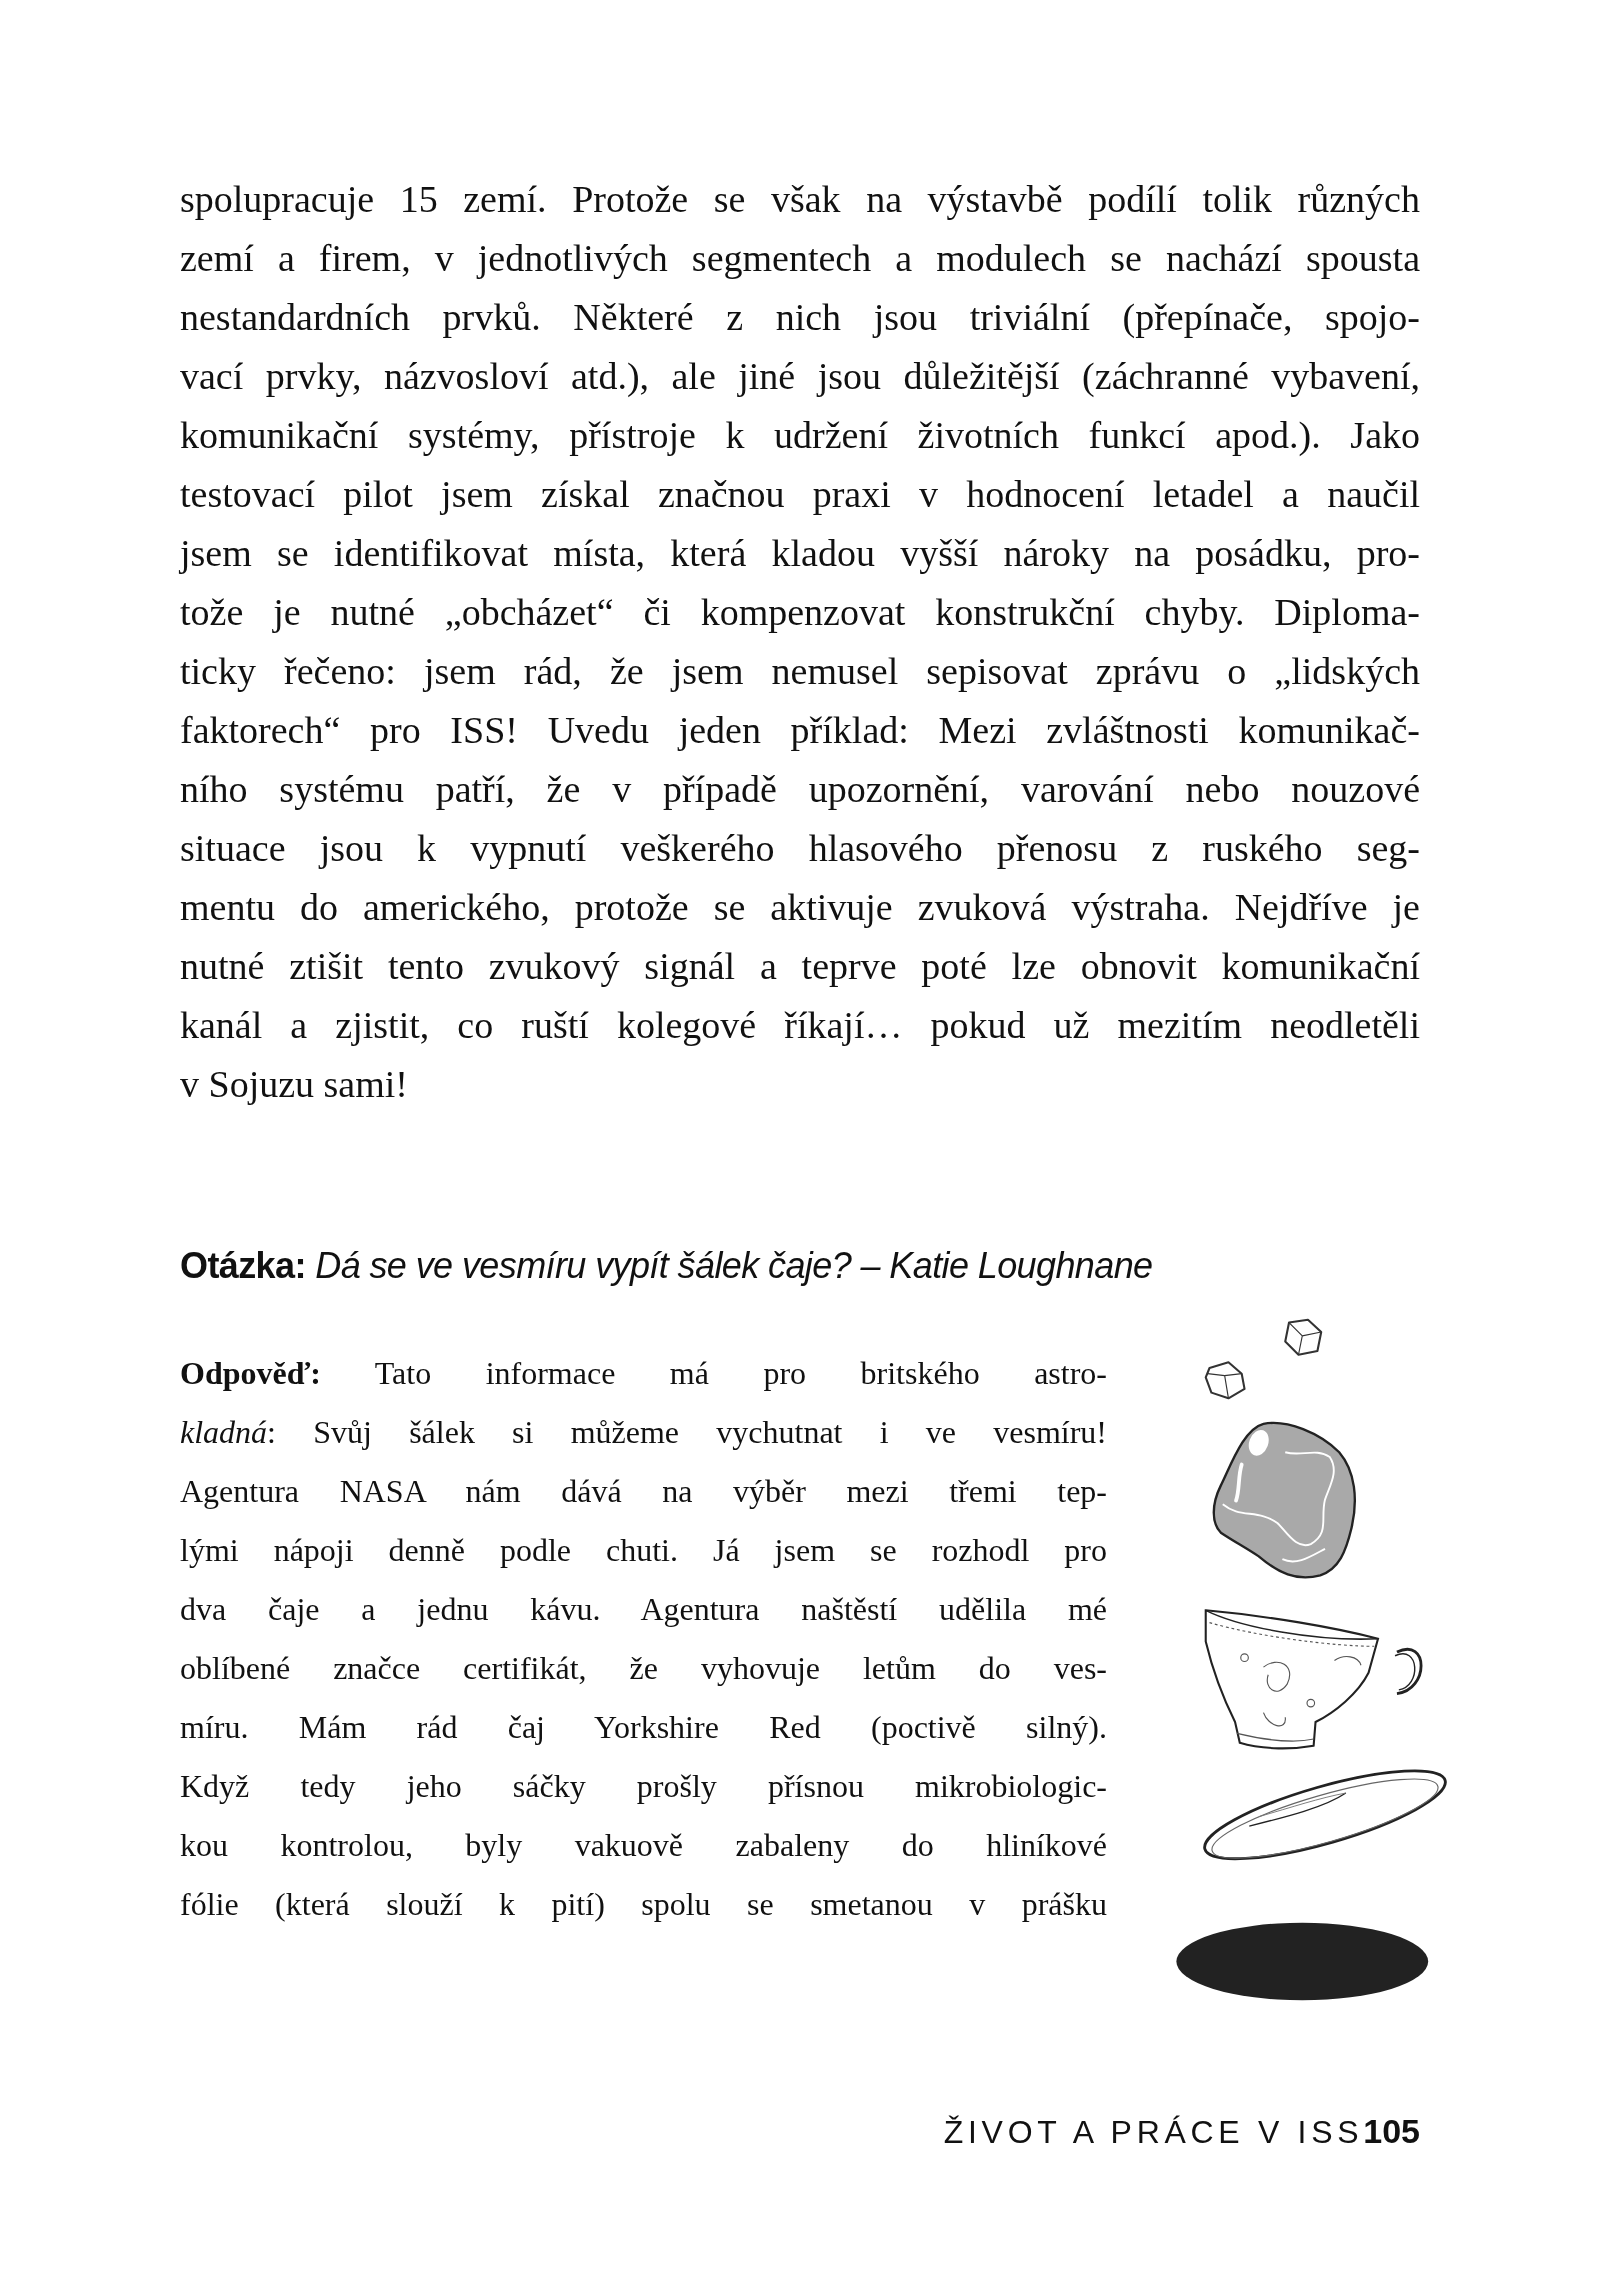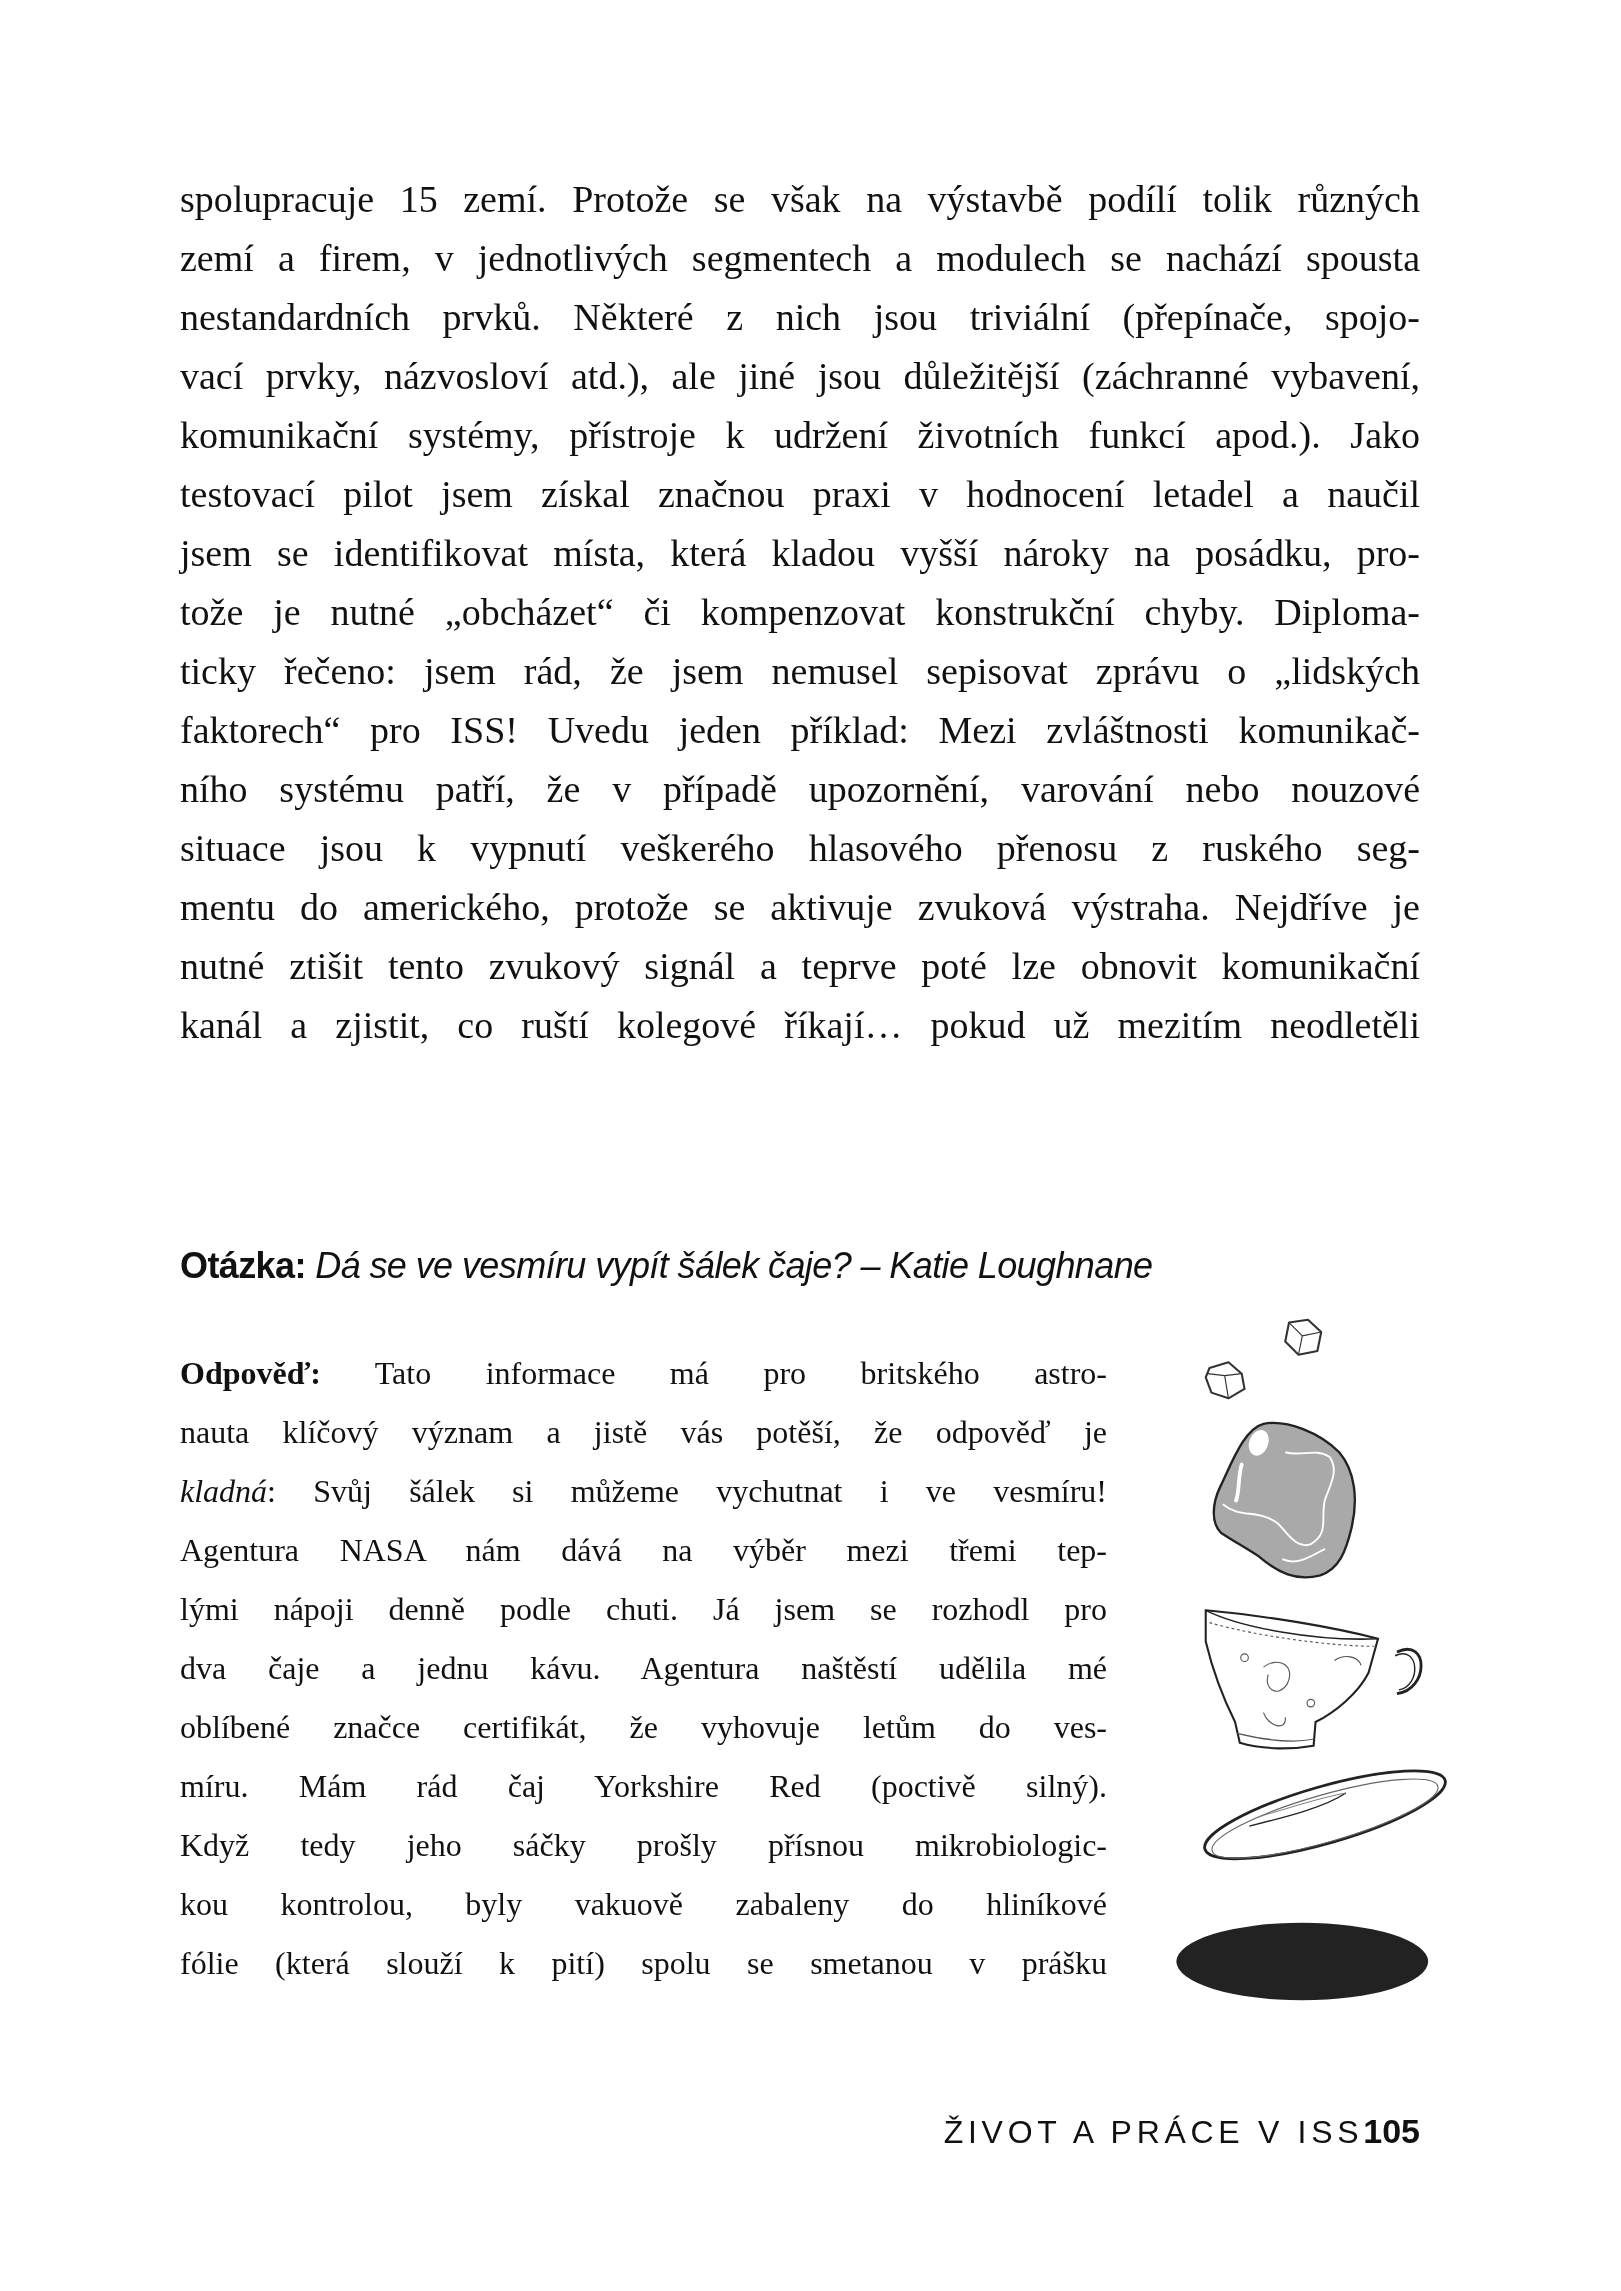--- a/index.html
+++ b/index.html
@@ -52,29 +52,29 @@
     <span class="line">testovací pilot jsem získal značnou praxi v hodnocení letadel a naučil</span>
     <span class="line">jsem se identifikovat místa, která kladou vyšší nároky na posádku, pro-</span>
     <span class="line">tože je nutné „obcházet“ či kompenzovat konstrukční chyby. Diploma-</span>
     <span class="line">ticky řečeno: jsem rád, že jsem nemusel sepisovat zprávu o „lidských</span>
     <span class="line">faktorech“ pro ISS! Uvedu jeden příklad: Mezi zvláštnosti komunikač-</span>
     <span class="line">ního systému patří, že v případě upozornění, varování nebo nouzové</span>
     <span class="line">situace jsou k vypnutí veškerého hlasového přenosu z ruského seg-</span>
     <span class="line">mentu do amerického, protože se aktivuje zvuková výstraha. Nejdříve je</span>
     <span class="line">nutné ztišit tento zvukový signál a teprve poté lze obnovit komunikační</span>
     <span class="line">kanál a zjistit, co ruští kolegové říkají… pokud už mezitím neodletěli</span>
+    <span class="line last">v Sojuzu sami!</span>
   </div>
 
   <div class="question">
     <span class="q-label">Otázka:</span><span class="q-text"> Dá se ve vesmíru vypít šálek čaje? – Katie Loughnane</span>
   </div>
 
   <div class="answer">
     <span class="line"><span class="a-label">Odpověď:</span><span> Tato informace má pro britského astro-</span></span>
-    <span class="line">nauta klíčový význam a jistě vás potěší, že odpověď je</span>
     <span class="line"><em>kladná</em><span>: Svůj šálek si můžeme vychutnat i ve vesmíru!</span></span>
     <span class="line">Agentura NASA nám dává na výběr mezi třemi tep-</span>
     <span class="line">lými nápoji denně podle chuti. Já jsem se rozhodl pro</span>
     <span class="line">dva čaje a jednu kávu. Agentura naštěstí udělila mé</span>
     <span class="line">oblíbené značce certifikát, že vyhovuje letům do ves-</span>
     <span class="line">míru. Mám rád čaj Yorkshire Red (poctivě silný).</span>
     <span class="line">Když tedy jeho sáčky prošly přísnou mikrobiologic-</span>
     <span class="line">kou kontrolou, byly vakuově zabaleny do hliníkové</span>
     <span class="line">fólie (která slouží k pití) spolu se smetanou v prášku</span>
   </div>

